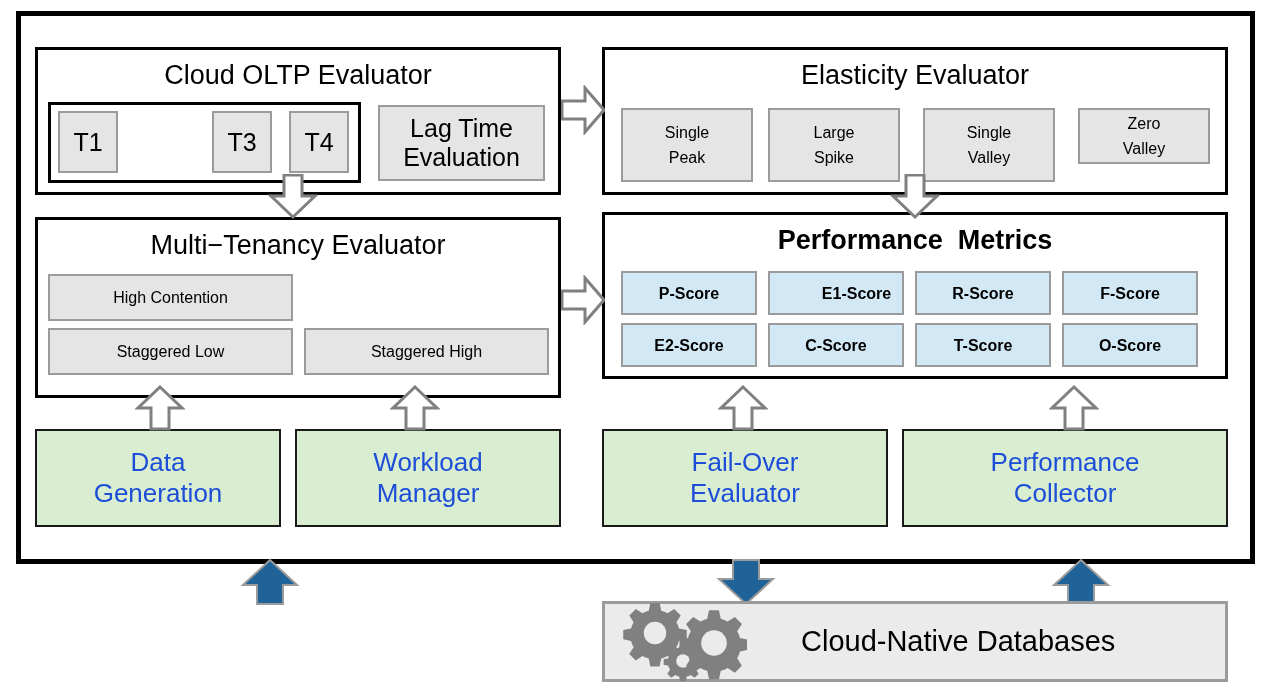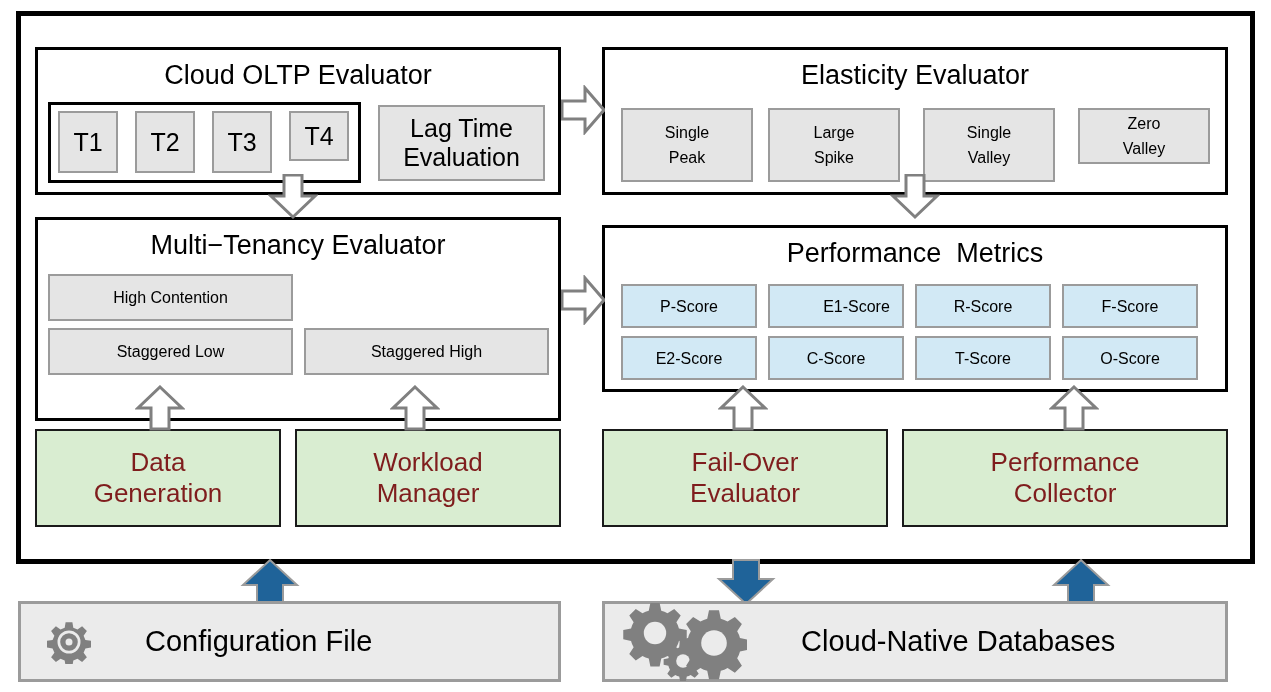--- a/index.html
+++ b/index.html
@@ -82,21 +82,21 @@
     position: absolute;
     background: #d9edd1;
     border: 2px solid #1a1a1a;
     box-sizing: border-box;
     display: flex;
     align-items: center;
     justify-content: center;
     text-align: center;
     font-size: 26px;
     line-height: 31px;
-    color: #7f1d1d;
+    color: #1d4ed8;
     white-space: pre-line;
   }
 
   
   .gbar {
     position: absolute;
     background: #ebebeb;
     border: 3px solid #9b9b9b;
     box-sizing: border-box;
   }
@@ -131,50 +131,49 @@
 <div id="stage">
 
   <div class="outer-frame"></div>
 
   <div class="panel" style="left:35px; top:29px; width:526px; height:148px;margin-top:18px;">
     <div class="panel-title" style="top:10px;">Cloud OLTP Evaluator</div>
 
     <div class="subframe" style="left:10px; top:52px; width:313px; height:81px;"></div>
 
     <div class="chip peach big" style="left:20px; top:61px; width:60px; height:62px;">T1</div>
-    <div class="chip peach big" style="left:97px; top:61px; width:60px; height:62px;">T2</div>
     <div class="chip peach big" style="left:174px; top:61px; width:60px; height:62px;">T3</div>
-    <div class="chip peach big" style="left:251px; top:61px; width:60px; height:50px;">T4</div>
+    <div class="chip peach big" style="left:251px; top:61px; width:60px; height:62px;">T4</div>
 
     <div class="chip peach" style="left:340px; top:55px; width:167px; height:76px; font-size:25px; line-height:29px;">Lag Time
 Evaluation</div>
   </div>
 
   <div class="panel" style="left:602px; top:47px; width:626px; height:148px;">
     <div class="panel-title" style="top:10px;">Elasticity Evaluator</div>
 
     <div class="chip peach" style="left:16px; top:58px; width:132px; height:74px;">Single
 Peak</div>
     <div class="chip peach" style="left:163px; top:58px; width:132px; height:74px;">Large
 Spike</div>
     <div class="chip peach" style="left:318px; top:58px; width:132px; height:74px;">Single
 Valley</div>
     <div class="chip peach" style="left:473px; top:58px; width:132px; height:56px;">Zero
 Valley</div>
   </div>
 
-  <div class="panel" style="left:35px; top:217px; width:526px; height:204px;">
+  <div class="panel" style="left:35px; top:217px; width:526px; height:181px;">
     <div class="panel-title" style="top:10px;">Multi−Tenancy Evaluator</div>
 
     <div class="chip peach" style="left:10px; top:54px; width:245px; height:47px;">High Contention</div>
     <div class="chip peach" style="left:10px; top:108px; width:245px; height:47px;">Staggered Low</div>
     <div class="chip peach" style="left:266px; top:108px; width:245px; height:47px;">Staggered High</div>
   </div>
 
-  <div class="panel" style="left:602px; top:225px; width:626px; height:167px;">
+  <div class="panel" style="left:602px; top:212px; width:626px; height:167px;font-weight:bold;">
     <div class="panel-title" style="top:10px;">Performance  Metrics</div>
 
     <div class="chip blue" style="left:16px; top:56px; width:136px; height:44px;">P-Score</div>
     <div class="chip blue" style="left:163px; top:56px; width:136px; height:44px;padding-left:41px;">E1-Score</div>
     <div class="chip blue" style="left:310px; top:56px; width:136px; height:44px;">R-Score</div>
     <div class="chip blue" style="left:457px; top:56px; width:136px; height:44px;">F-Score</div>
 
     <div class="chip blue" style="left:16px; top:108px; width:136px; height:44px;">E2-Score</div>
     <div class="chip blue" style="left:163px; top:108px; width:136px; height:44px;">C-Score</div>
     <div class="chip blue" style="left:310px; top:108px; width:136px; height:44px;">T-Score</div>
@@ -249,29 +248,20 @@
       <polygon points="17,2 43,2 43,21 57,21 30,46 3,21 17,21" fill="#1f6399" stroke="#9b9b9b" stroke-width="2" stroke-linejoin="miter"></polygon>
     </svg>
   </div>
 
   <div class="arrow" style="left:1051px; top:558px; width:60px; height:48px;">
     <svg width="60" height="48" viewBox="0 0 60 48">
       <polygon points="30,2 57,27 43,27 43,46 17,46 17,27 3,27" fill="#1f6399" stroke="#9b9b9b" stroke-width="2" stroke-linejoin="miter"></polygon>
     </svg>
   </div>
 
-  <div class="gbar" style="left:18px; top:601px; width:543px; height:81px;">
-    <span class="gear-wrap" style="left:26px;">
-      <svg width="44" height="44" viewBox="0 0 44 44">
-        <path fill="#808080" d="M22 13.2a8.8 8.8 0 1 0 0 17.6 8.8 8.8 0 0 0 0-17.6zm0 5.3a3.5 3.5 0 1 1 0 7 3.5 3.5 0 0 1 0-7z"></path>
-        <path fill="#808080" d="M18.6 2.2h6.8l.9 5.6 4.2 1.8 4.6-3.3 4.8 4.8-3.3 4.6 1.8 4.2 5.6.9v6.8l-5.6.9-1.8 4.2 3.3 4.6-4.8 4.8-4.6-3.3-4.2 1.8-.9 5.6h-6.8l-.9-5.6-4.2-1.8-4.6 3.3-4.8-4.8 3.3-4.6-1.8-4.2-5.6-.9v-6.8l5.6-.9 1.8-4.2-3.3-4.6 4.8-4.8 4.6 3.3 4.2-1.8zM22 10.5a11.5 11.5 0 1 0 0 23 11.5 11.5 0 0 0 0-23z"></path>
-      </svg>
-    </span>
-    <span class="gbar-label" style="left:124px;">Configuration File</span>
-  </div>
 
   <div class="gbar" style="left:602px; top:601px; width:626px; height:81px;">
     <span class="gear-wrap" style="left:12px;">
       <svg width="130" height="78" viewBox="0 0 130 78">
 
         <g transform="translate(38,30) scale(1.18)">
           <path fill="#808080" d="M-3.9,-25.5 h7.8 l1.4,6.6 a19,19 0 0 1 5.3,2.2 l5.7,-3.7 5.5,5.5 -3.7,5.7 a19,19 0 0 1 2.2,5.3 l6.6,1.4 v7.8 l-6.6,1.4 a19,19 0 0 1 -2.2,5.3 l3.7,5.7 -5.5,5.5 -5.7,-3.7 a19,19 0 0 1 -5.3,2.2 l-1.4,6.6 h-7.8 l-1.4,-6.6 a19,19 0 0 1 -5.3,-2.2 l-5.7,3.7 -5.5,-5.5 3.7,-5.7 a19,19 0 0 1 -2.2,-5.3 l-6.6,-1.4 v-7.8 l6.6,-1.4 a19,19 0 0 1 2.2,-5.3 l-3.7,-5.7 5.5,-5.5 5.7,3.7 a19,19 0 0 1 5.3,-2.2 z"></path>
           <circle cx="0" cy="0" r="9.5" fill="#ebebeb"></circle>
         </g>
 

